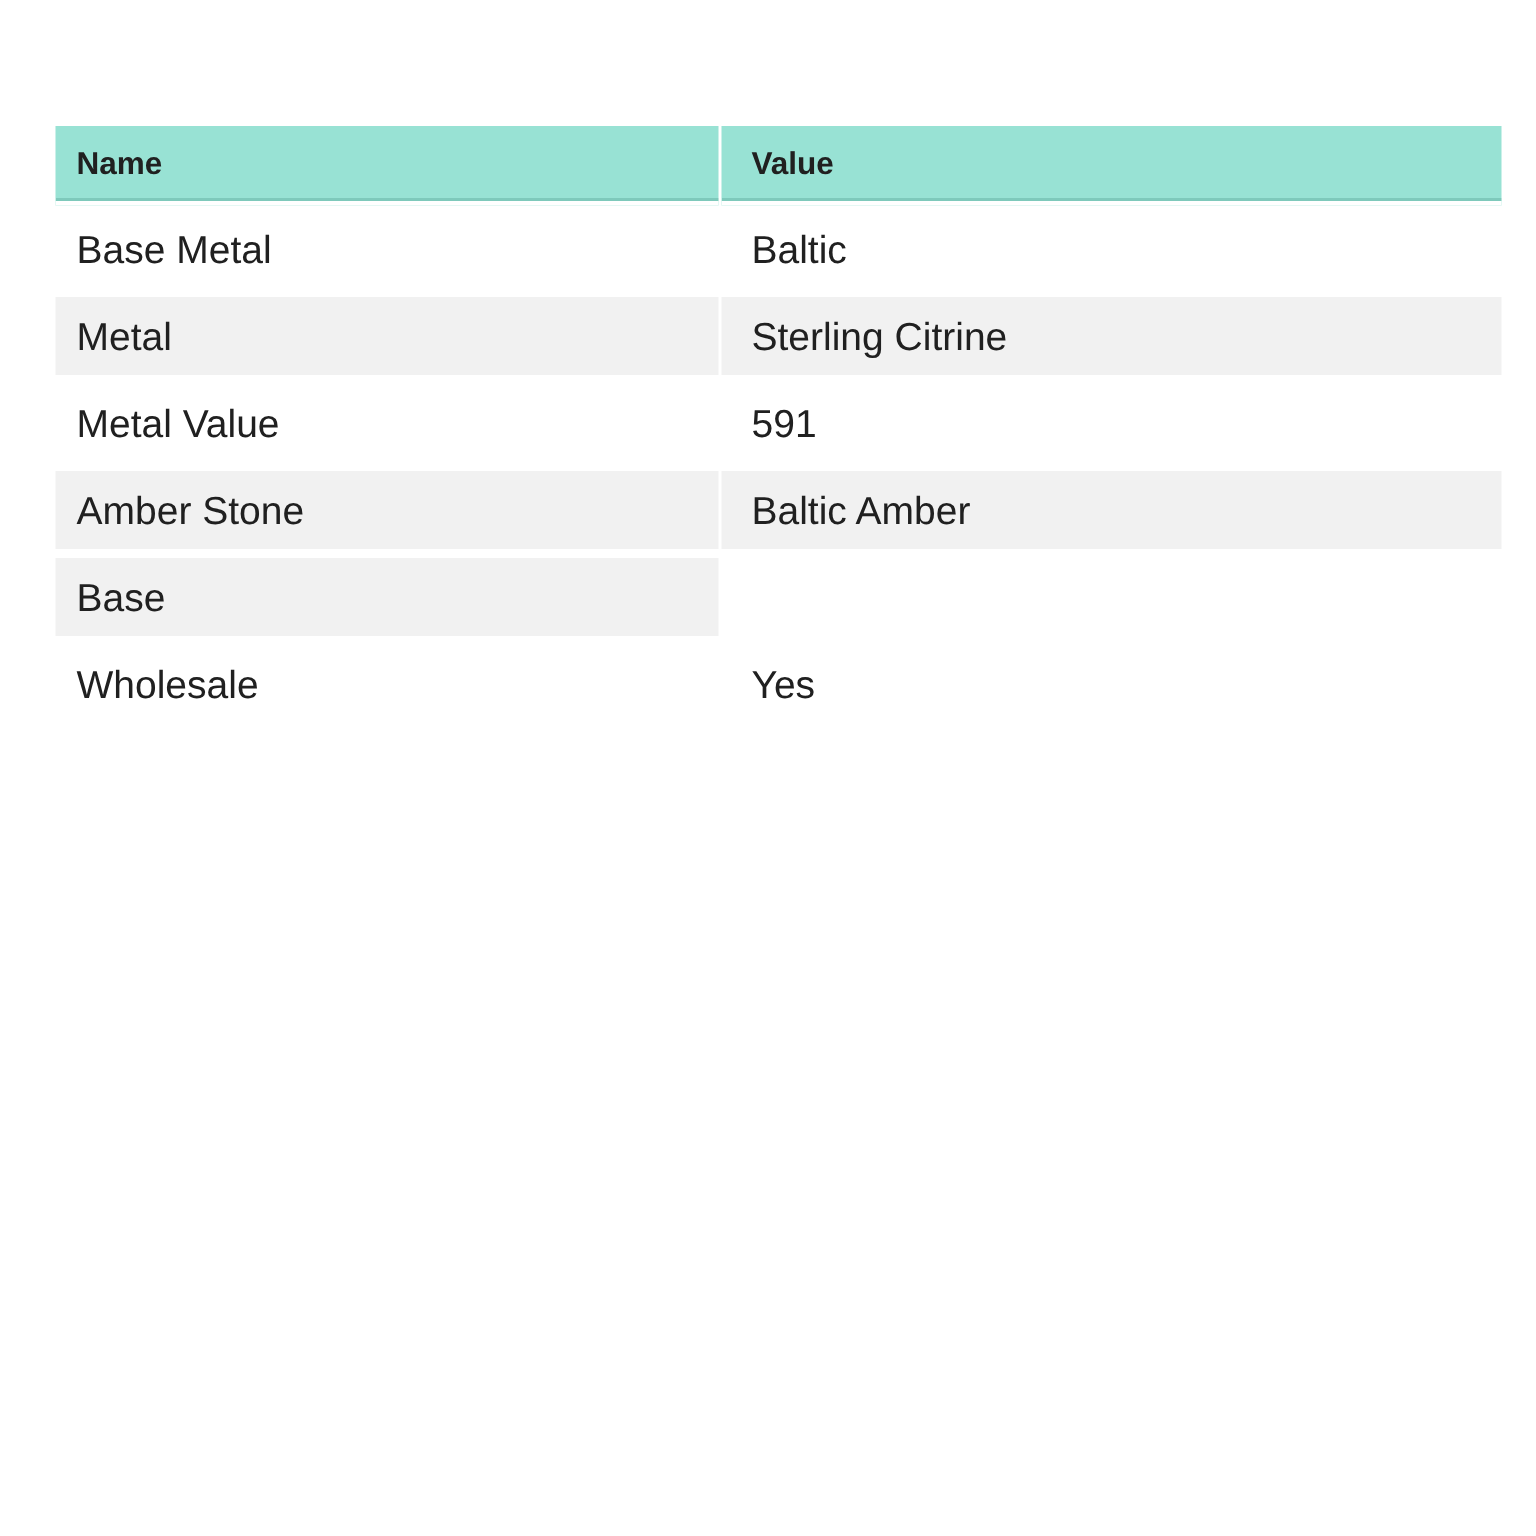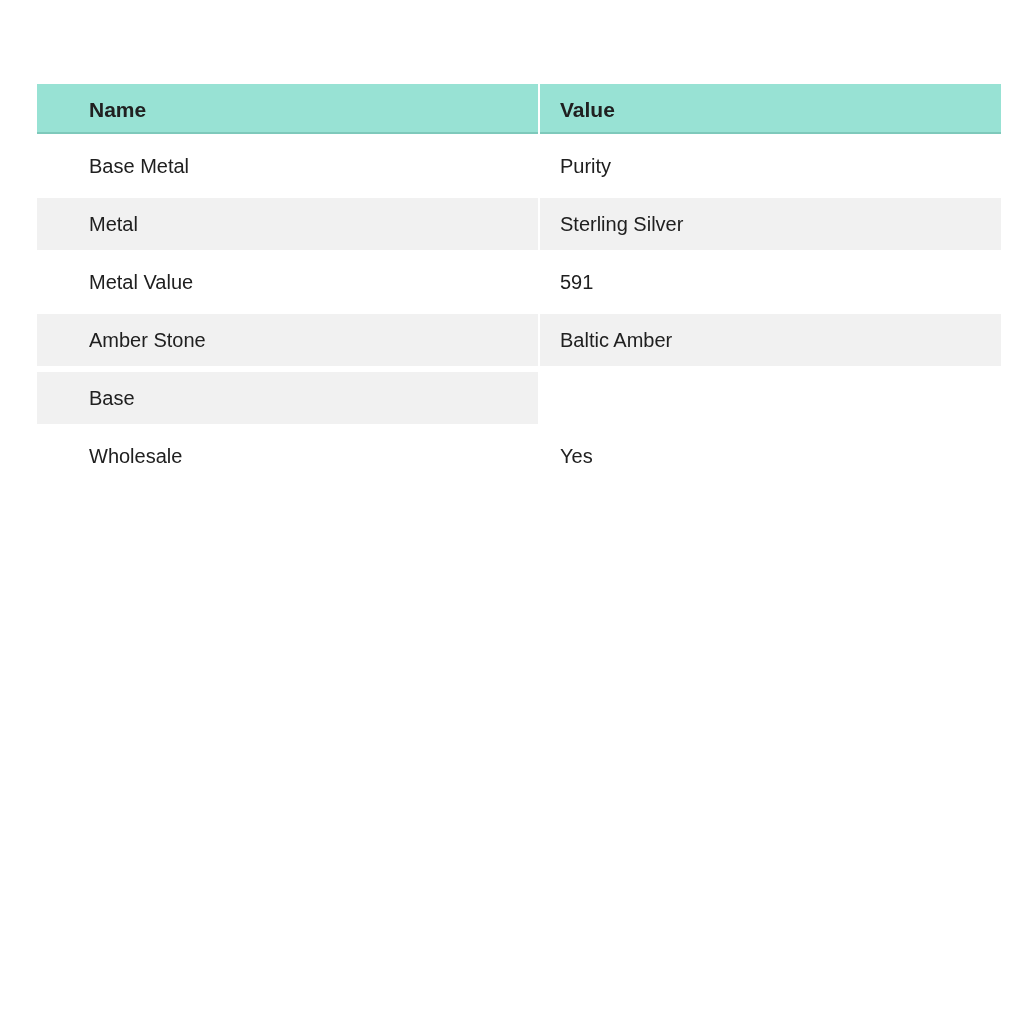--- a/index.html
+++ b/index.html
@@ -19,27 +19,27 @@
   }
   .row {
     display: flex;
     height: 58px;
     box-sizing: border-box;
   }
   .cell {
     display: flex;
     align-items: center;
     box-sizing: border-box;
-    font-size: 20px;
+    font-size: 26px;
     line-height: 1;
     white-space: nowrap;
   }
   .cell.name {
-    width: 501px;
-    padding-left: 52px;
+    width: 442px;
+    padding-left: 14px;
   }
   .cell.value {
     flex: 1;
     margin-left: 2px;
     padding-left: 20px;
   }
   .row.header {
     height: 53px;
     border-bottom: 0;
   }
@@ -62,26 +62,26 @@
 
 <div class="spec-table">
 
   <div class="row header">
     <div class="cell name">Name</div>
     <div class="cell value">Value</div>
   </div>
 
   <div class="row">
     <div class="cell name">Base Metal</div>
-    <div class="cell value">Purity</div>
+    <div class="cell value">Baltic</div>
   </div>
 
   <div class="row stripe">
     <div class="cell name">Metal</div>
-    <div class="cell value">Sterling Silver</div>
+    <div class="cell value">Sterling Citrine</div>
   </div>
 
   <div class="row">
     <div class="cell name">Metal Value</div>
     <div class="cell value">591</div>
   </div>
 
   <div class="row stripe">
     <div class="cell name">Amber Stone</div>
     <div class="cell value">Baltic Amber</div>

